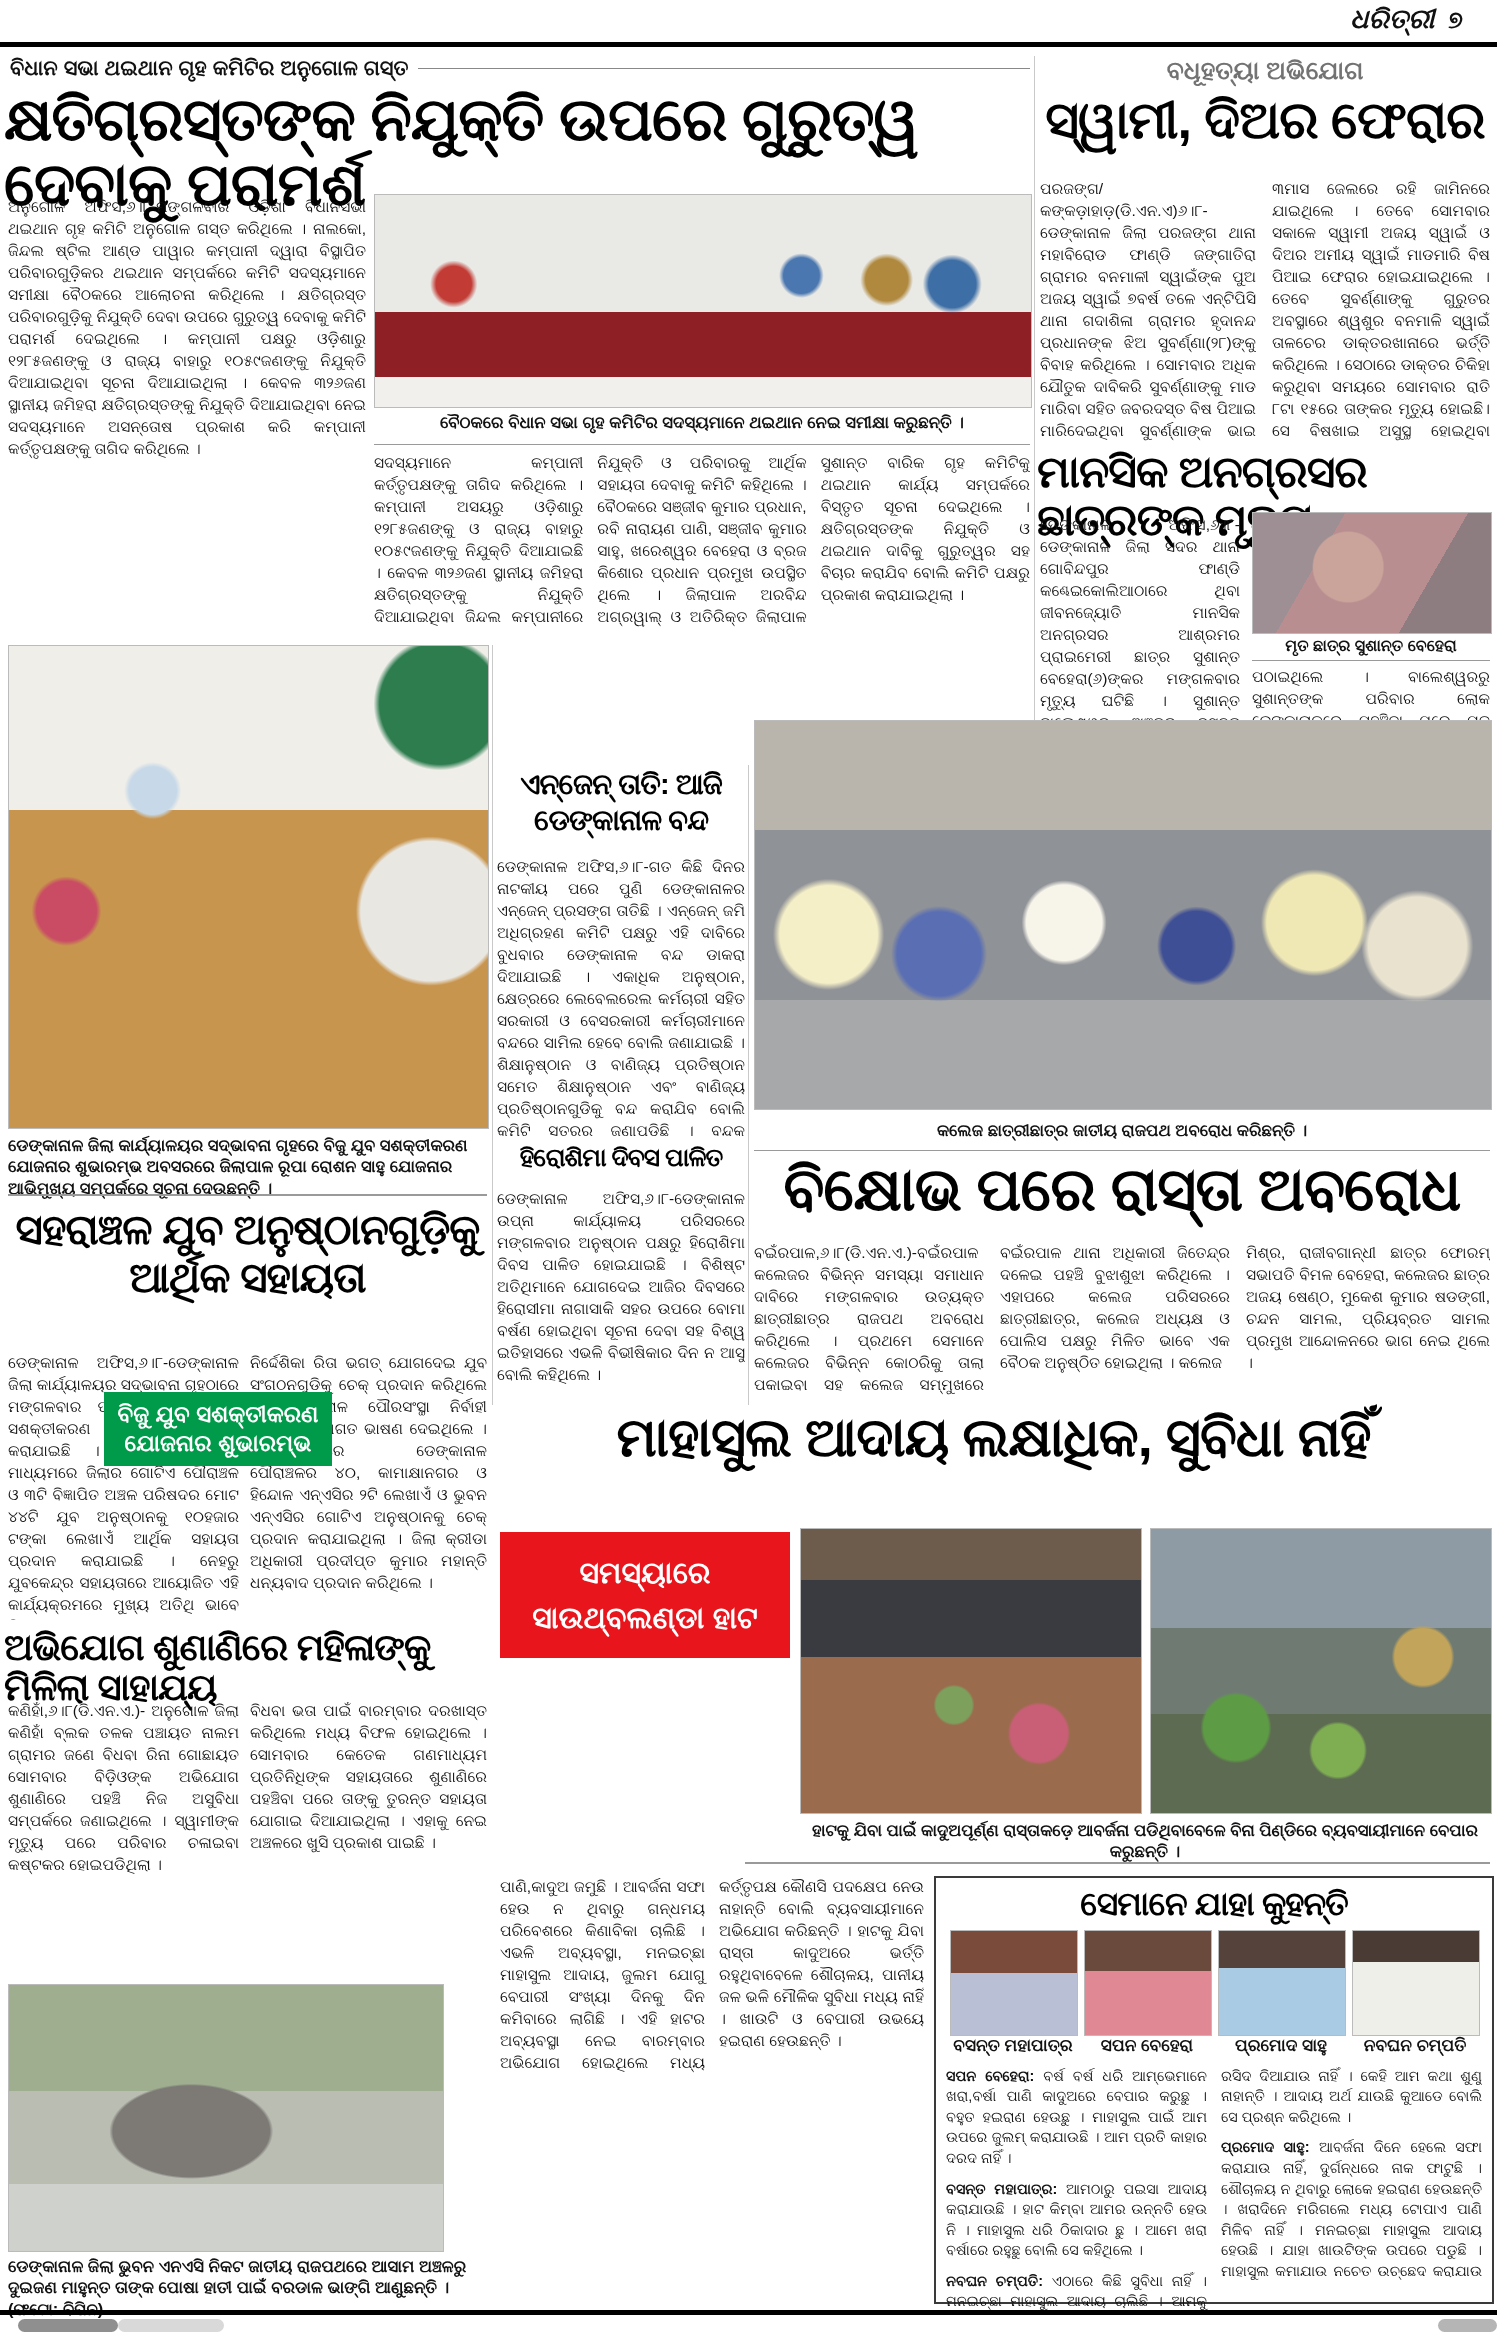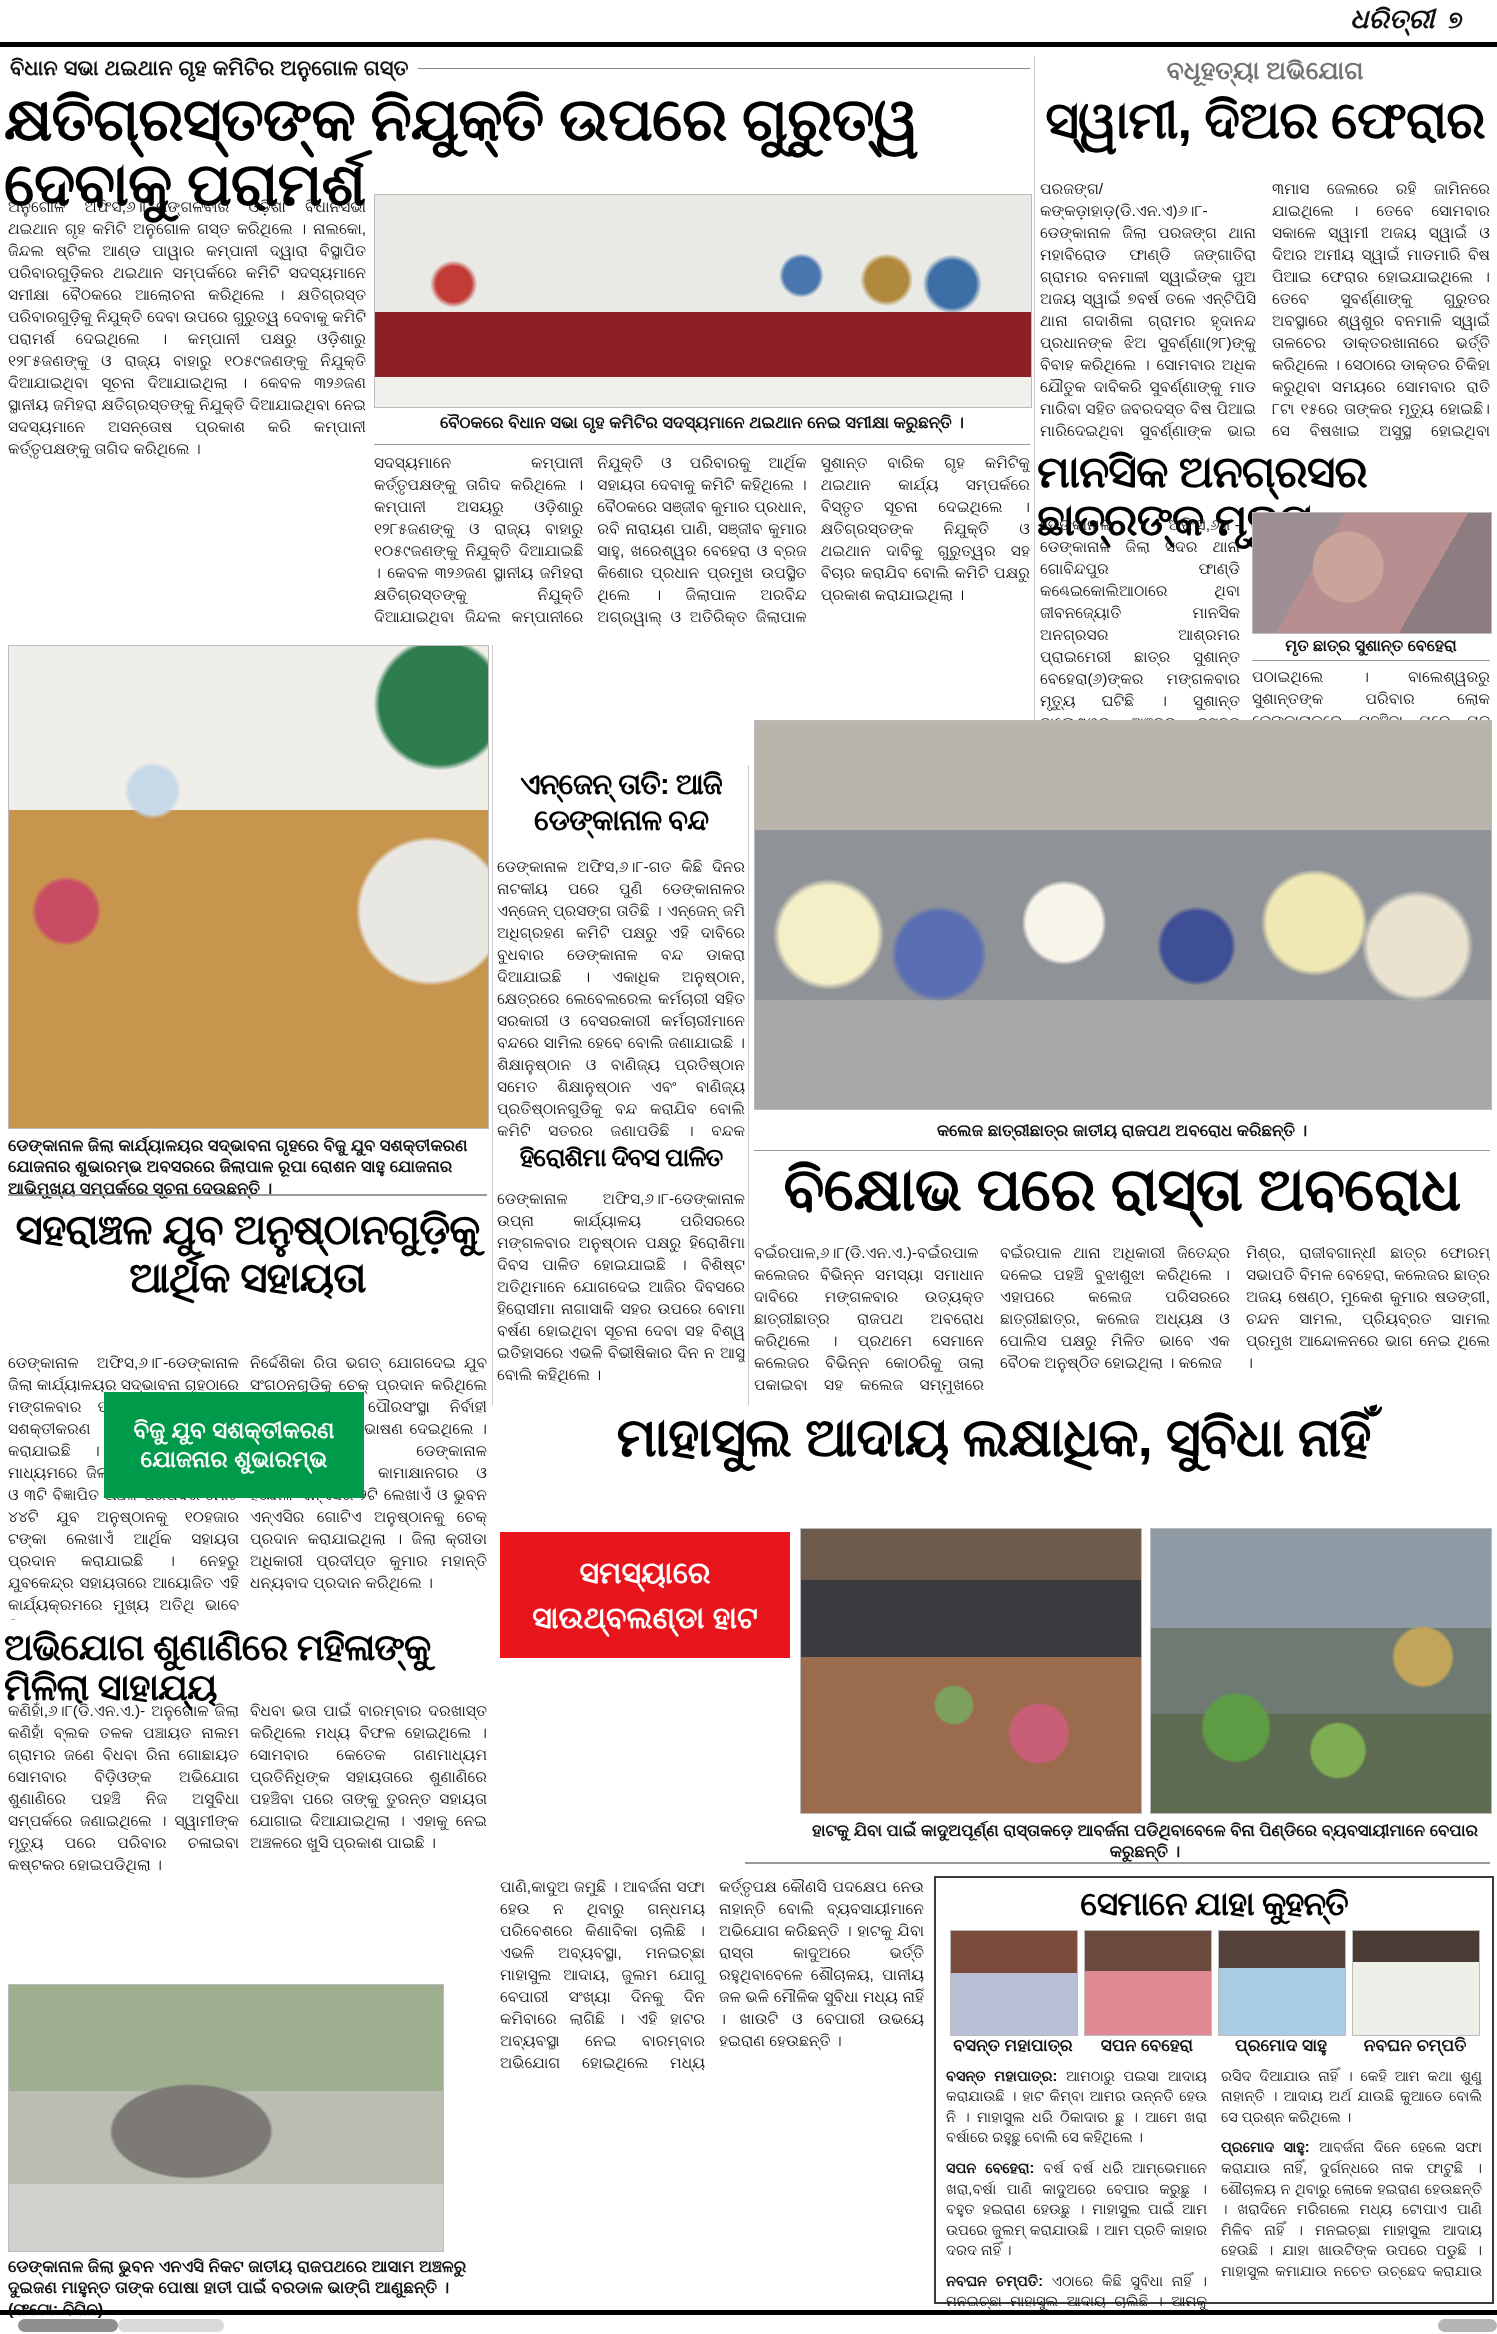--- a/index.html
+++ b/index.html
@@ -102,21 +102,21 @@
   <div class="abs caption center" style="left:1252px;top:636px;width:238px;font-size:16px;">ମୃତ ଛାତ୍ର ସୁଶାନ୍ତ ବେହେରା</div>
   <div class="abs rule-thin" style="left:1252px;top:660px;width:238px;height:1px;"></div>
   <div class="abs bodytext" style="left:1252px;top:666px;width:238px;height:92px;">ପଠାଇଥିଲେ । ବାଲେଶ୍ୱରରୁ ସୁଶାନ୍ତଙ୍କ ପରିବାର ଲୋକ ଡେଙ୍କାନାଳରେ ପହଞ୍ଚିବା ପରେ ମୃତ ଦେହକୁ ସେମାନଙ୍କୁ ହସ୍ତାନ୍ତର କରାଯାଇଛି । ଏ ସଂକ୍ରାନ୍ତରେ ନଂ-୪/୧୩ରେ ଏକ ଅପମୃତ୍ୟୁ ମାମଲା ରୁଜୁ କରାଯାଇଛି ।</div>
 
   <div class="abs ph ph-meeting2" style="left:8px;top:645px;width:479px;height:482px;"></div>
   <div class="abs caption" style="left:8px;top:1135px;width:479px;">ଡେଙ୍କାନାଳ ଜିଲା କାର୍ଯ୍ୟାଳୟର ସଦ୍‌ଭାବନା ଗୃହରେ ବିଜୁ ଯୁବ ସଶକ୍ତୀକରଣ ଯୋଜନାର ଶୁଭାରମ୍ଭ ଅବସରରେ ଜିଲାପାଳ ରୂପା ରୋଶନ ସାହୁ ଯୋଜନାର ଆଭିମୁଖ୍ୟ ସମ୍ପର୍କରେ ସୂଚନା ଦେଉଛନ୍ତି ।</div>
   <div class="abs rule-thin" style="left:8px;top:1194px;width:479px;height:2px;"></div>
   <div class="abs headline center" style="left:8px;top:1206px;width:479px;font-size:42px;line-height:1.15;">ସହରାଞ୍ଚଳ ଯୁବ ଅନୁଷ୍ଠାନଗୁଡ଼ିକୁ ଆର୍ଥିକ ସହାୟତା</div>
   <div class="abs bodytext" style="left:8px;top:1352px;width:231px;height:268px;">ଡେଙ୍କାନାଳ ଅଫିସ,୬।୮-ଡେଙ୍କାନାଳ ଜିଲା କାର୍ଯ୍ୟାଳୟର ସଦ୍‌ଭାବନା ଗୃହଠାରେ ମଙ୍ଗଳବାର ପୂର୍ବାହ୍ନରେ ବିଜୁ ଯୁବ ସଶକ୍ତୀକରଣ ଯୋଜନାର ଶୁଭାରମ୍ଭ କରାଯାଇଛି । ଏହି କାର୍ଯ୍ୟକ୍ରମ ମାଧ୍ୟମରେ ଜିଲାର ଗୋଟିଏ ପୌରାଞ୍ଚଳ ଓ ୩ଟି ବିଜ୍ଞାପିତ ଅଞ୍ଚଳ ପରିଷଦର ମୋଟ ୪୪ଟି ଯୁବ ଅନୁଷ୍ଠାନକୁ ୧୦ହଜାର ଟଙ୍କା ଲେଖାଏଁ ଆର୍ଥିକ ସହାୟତା ପ୍ରଦାନ କରାଯାଇଛି । ନେହରୁ ଯୁବକେନ୍ଦ୍ର ସହାୟତାରେ ଆୟୋଜିତ ଏହି କାର୍ଯ୍ୟକ୍ରମରେ ମୁଖ୍ୟ ଅତିଥି ଭାବେ ଜିଲାପାଳ ରୂପା ରୋଶନ ସାହୁ ଯୋଗଦେଇ ଯୋଜନାର ଉଦେଶ୍ୟ ଓ ଆଭିମୁଖ୍ୟ ସମ୍ପର୍କରେ ସୂଚନା ଦେଇଥିଲେ । ସମ୍ମାନିତ ଅତିଥି ଭାବେ ନଗରପାଳ ମୋନିକା ଶର୍ମା, ନେହରୁ ଯୁବକେନ୍ଦ୍ର ସଂଗଠନ ଭୁବନେଶ୍ୱରର ମଣ୍ଡଳ</div>
   <div class="abs bodytext" style="left:250px;top:1352px;width:237px;height:268px;">ନିର୍ଦ୍ଦେଶିକା ରିତା ଭଗତ୍ ଯୋଗଦେଇ ଯୁବ ସଂଗଠନଗୁଡିକୁ ଚେକ୍ ପ୍ରଦାନ କରିଥିଲେ । ଡେଙ୍କାନାଳ ପୌରସଂସ୍ଥା ନିର୍ବାହୀ ଅଧିକାରୀ ସ୍ୱାଗତ ଭାଷଣ ଦେଇଥିଲେ । କାର୍ଯ୍ୟକ୍ରମରେ ଡେଙ୍କାନାଳ ପୌରାଞ୍ଚଳର ୪୦, କାମାକ୍ଷାନଗର ଓ ହିନ୍ଦୋଳ ଏନ୍‌ଏସିର ୨ଟି ଲେଖାଏଁ ଓ ଭୁବନ ଏନ୍‌ଏସିର ଗୋଟିଏ ଅନୁଷ୍ଠାନକୁ ଚେକ୍ ପ୍ରଦାନ କରାଯାଇଥିଲା । ଜିଲା କ୍ରୀଡା ଅଧିକାରୀ ପ୍ରଦୀପ୍ତ କୁମାର ମହାନ୍ତି ଧନ୍ୟବାଦ ପ୍ରଦାନ କରିଥିଲେ ।</div>
-  <div class="abs greenbox" style="left:104px;top:1392px;width:228px;height:74px;font-size:23px;padding:16px;">ବିଜୁ ଯୁବ ସଶକ୍ତୀକରଣ ଯୋଜନାର ଶୁଭାରମ୍ଭ</div>
+  <div class="abs greenbox" style="left:104px;top:1392px;width:228px;height:74px;font-size:23px;padding:0;">ବିଜୁ ଯୁବ ସଶକ୍ତୀକରଣ ଯୋଜନାର ଶୁଭାରମ୍ଭ</div>
 
   <div class="abs rule-v" style="left:492px;top:645px;height:760px;"></div>
   <div class="abs rule-v" style="left:748px;top:765px;height:640px;"></div>
 
   <div class="abs headline center" style="left:497px;top:766px;width:248px;font-size:29px;line-height:1.25;">ଏନ୍‌ଜେନ୍ ତାତି: ଆଜି ଡେଙ୍କାନାଳ ବନ୍ଦ</div>
   <div class="abs bodytext" style="left:497px;top:856px;width:248px;height:280px;">ଡେଙ୍କାନାଳ ଅଫିସ,୬।୮-ଗତ କିଛି ଦିନର ନାଟକୀୟ ପରେ ପୁଣି ଡେଙ୍କାନାଳର ଏନ୍‌ଜେନ୍ ପ୍ରସଙ୍ଗ ତାତିଛି । ଏନ୍‌ଜେନ୍ ଜମି ଅଧିଗ୍ରହଣ କମିଟି ପକ୍ଷରୁ ଏହି ଦାବିରେ ବୁଧବାର ଡେଙ୍କାନାଳ ବନ୍ଦ ଡାକରା ଦିଆଯାଇଛି । ଏକାଧିକ ଅନୁଷ୍ଠାନ, କ୍ଷେତ୍ରରେ ଲେବେଲରେଲ କର୍ମଚାରୀ ସହିତ ସରକାରୀ ଓ ବେସରକାରୀ କର୍ମଚାରୀମାନେ ବନ୍ଦରେ ସାମିଲ ହେବେ ବୋଲି ଜଣାଯାଇଛି । ଶିକ୍ଷାନୁଷ୍ଠାନ ଓ ବାଣିଜ୍ୟ ପ୍ରତିଷ୍ଠାନ ସମେତ ଶିକ୍ଷାନୁଷ୍ଠାନ ଏବଂ ବାଣିଜ୍ୟ ପ୍ରତିଷ୍ଠାନଗୁଡିକୁ ବନ୍ଦ କରାଯିବ ବୋଲି କମିଟି ସୂତ୍ରରୁ ଜଣାପଡିଛି । ବନ୍ଦକୁ ନଜରରେ ରଖି ପ୍ରଶାସନ ଓ ପୋଲିସ ପକ୍ଷରୁ ସହରରେ ସୁରକ୍ଷା ବ୍ୟବସ୍ଥା ପାଇଁ ମଧ୍ୟ ପଦକ୍ଷେପ ନିଆଯାଇଛି ।</div>
   <div class="abs headline center" style="left:497px;top:1144px;width:248px;font-size:25px;">ହିରୋଶିମା ଦିବସ ପାଳିତ</div>
   <div class="abs bodytext" style="left:497px;top:1188px;width:248px;height:216px;">ଡେଙ୍କାନାଳ ଅଫିସ,୬।୮-ଡେଙ୍କାନାଳ ଉପ୍ନା କାର୍ଯ୍ୟାଳୟ ପରିସରରେ ମଙ୍ଗଳବାର ଅନୁଷ୍ଠାନ ପକ୍ଷରୁ ହିରୋଶିମା ଦିବସ ପାଳିତ ହୋଇଯାଇଛି । ବିଶିଷ୍ଟ ଅତିଥିମାନେ ଯୋଗଦେଇ ଆଜିର ଦିବସରେ ହିରୋସୀମା ନାଗାସାକି ସହର ଉପରେ ବୋମା ବର୍ଷଣ ହୋଇଥିବା ସୂଚନା ଦେବା ସହ ବିଶ୍ୱ ଇତିହାସରେ ଏଭଳି ବିଭୀଷିକାର ଦିନ ନ ଆସୁ ବୋଲି କହିଥିଲେ ।</div>
 
   <div class="abs ph ph-students" style="left:754px;top:720px;width:736px;height:388px;"></div>
@@ -154,22 +154,22 @@
       <div style="width:126px;">
         <div class="ph ph-p4" style="width:126px;height:104px;"></div>
         <div class="pname">ପ୍ରମୋଦ ସାହୁ</div>
       </div>
       <div style="width:126px;">
         <div class="ph ph-p3" style="width:126px;height:104px;"></div>
         <div class="pname">ନବଘନ ଚମ୍ପତି</div>
       </div>
     </div>
     <div class="bodytext cols2" style="margin:10px 10px 0 10px;height:256px;font-size:14.5px;">
+      <p class="quote"><b>ସପନ ବେହେରା:</b> <span>ବର୍ଷ ବର୍ଷ ଧରି ଆମ୍ଭେମାନେ ଖରା,ବର୍ଷା ପାଣି କାଦୁଅରେ ବେପାର କରୁଛୁ । ବହୁତ ହଇରାଣ ହେଉଛୁ । ମାହାସୁଲ ପାଇଁ ଆମ ଉପରେ ଜୁଲମ୍ କରାଯାଉଛି । ଆମ ପ୍ରତି କାହାର ଦରଦ ନାହିଁ ।</span></p>
       <p class="quote"><b>ବସନ୍ତ ମହାପାତ୍ର:</b> <span>ଆମଠାରୁ ପଇସା ଆଦାୟ କରାଯାଉଛି । ହାଟ କିମ୍ବା ଆମର ଉନ୍ନତି ହେଉ ନି । ମାହାସୁଲ ଧରି ଠିକାଦାର ଛୁ । ଆମେ ଖରା ବର୍ଷାରେ ରହୁଛୁ ବୋଲି ସେ କହିଥିଲେ ।</span></p>
-      <p class="quote"><b>ସପନ ବେହେରା:</b> <span>ବର୍ଷ ବର୍ଷ ଧରି ଆମ୍ଭେମାନେ ଖରା,ବର୍ଷା ପାଣି କାଦୁଅରେ ବେପାର କରୁଛୁ । ବହୁତ ହଇରାଣ ହେଉଛୁ । ମାହାସୁଲ ପାଇଁ ଆମ ଉପରେ ଜୁଲମ୍ କରାଯାଉଛି । ଆମ ପ୍ରତି କାହାର ଦରଦ ନାହିଁ ।</span></p>
       <p class="quote"><b>ନବଘନ ଚମ୍ପତି:</b> <span>ଏଠାରେ କିଛି ସୁବିଧା ନାହିଁ । ମନଇଚ୍ଛା ମାହାସୁଲ ଆଦାୟ ଚାଲିଛି । ଆମକୁ ରସିଦ ଦିଆଯାଉ ନାହିଁ । କେହି ଆମ କଥା ଶୁଣୁ ନାହାନ୍ତି । ଆଦାୟ ଅର୍ଥ ଯାଉଛି କୁଆଡେ ବୋଲି ସେ ପ୍ରଶ୍ନ କରିଥିଲେ ।</span></p>
       <p class="quote"><b>ପ୍ରମୋଦ ସାହୁ:</b> <span>ଆବର୍ଜନା ଦିନେ ହେଲେ ସଫା କରାଯାଉ ନାହିଁ, ଦୁର୍ଗନ୍ଧରେ ନାକ ଫାଟୁଛି । ଶୌଚାଳୟ ନ ଥିବାରୁ ଲୋକେ ହଇରାଣ ହେଉଛନ୍ତି । ଖରାଦିନେ ମରିଗଲେ ମଧ୍ୟ ଟୋପାଏ ପାଣି ମିଳିବ ନାହିଁ । ମନଇଚ୍ଛା ମାହାସୁଲ ଆଦାୟ ହେଉଛି । ଯାହା ଖାଉଟିଙ୍କ ଉପରେ ପଡୁଛି । ମାହାସୁଲ କମାଯାଉ ନଚେତ ଉଚ୍ଛେଦ କରାଯାଉ ଫଳରେ ଖାଉଟିମାନେ ସୁବିଧାରେ ଜିନିଷ ପାଇ ପାରିବେ ।</span></p>
     </div>
   </div>
 
   <div class="abs headline" style="left:4px;top:1628px;width:484px;font-size:37px;">ଅଭିଯୋଗ ଶୁଣାଣିରେ ମହିଳାଙ୍କୁ ମିଳିଲା ସାହାଯ୍ୟ</div>
   <div class="abs bodytext" style="left:8px;top:1700px;width:231px;height:276px;">କଣିହାଁ,୬।୮(ଡି.ଏନ.ଏ.)- ଅନୁଗୋଳ ଜିଲା କଣିହାଁ ବ୍ଲକ ତଳକ ପଞ୍ଚାୟତ ନାଲମ ଗ୍ରାମର ଜଣେ ବିଧବା ରିନା ଗୋଛାୟତ ସୋମବାର ବିଡ଼ିଓଙ୍କ ଅଭିଯୋଗ ଶୁଣାଣିରେ ପହଞ୍ଚି ନିଜ ଅସୁବିଧା ସମ୍ପର୍କରେ ଜଣାଇଥିଲେ । ସ୍ୱାମୀଙ୍କ ମୃତ୍ୟୁ ପରେ ପରିବାର ଚଳାଇବା କଷ୍ଟକର ହୋଇପଡିଥିଲା ।</div>
   <div class="abs bodytext" style="left:250px;top:1700px;width:237px;height:276px;">ବିଧବା ଭତା ପାଇଁ ବାରମ୍ବାର ଦରଖାସ୍ତ କରିଥିଲେ ମଧ୍ୟ ବିଫଳ ହୋଇଥିଲେ । ସୋମବାର କେତେକ ଗଣମାଧ୍ୟମ ପ୍ରତିନିଧିଙ୍କ ସହାୟତାରେ ଶୁଣାଣିରେ ପହଞ୍ଚିବା ପରେ ତାଙ୍କୁ ତୁରନ୍ତ ସହାୟତା ଯୋଗାଇ ଦିଆଯାଇଥିଲା । ଏହାକୁ ନେଇ ଅଞ୍ଚଳରେ ଖୁସି ପ୍ରକାଶ ପାଇଛି ।</div>
 
   <div class="abs ph ph-elephant" style="left:8px;top:1984px;width:434px;height:266px;"></div>

